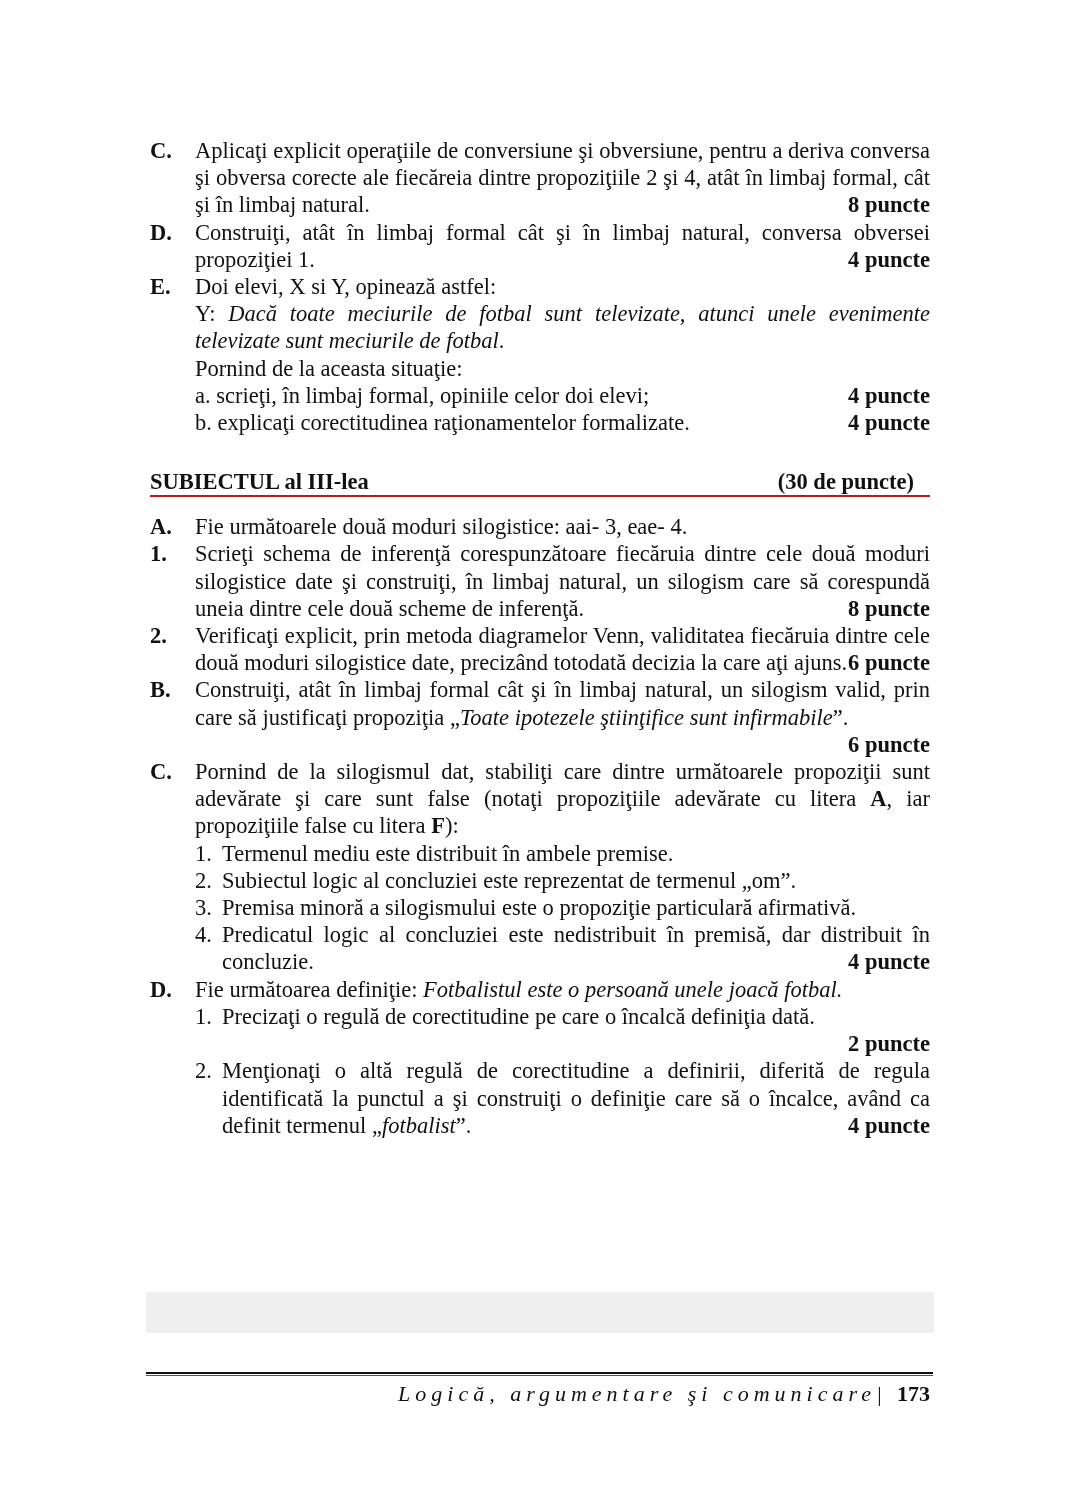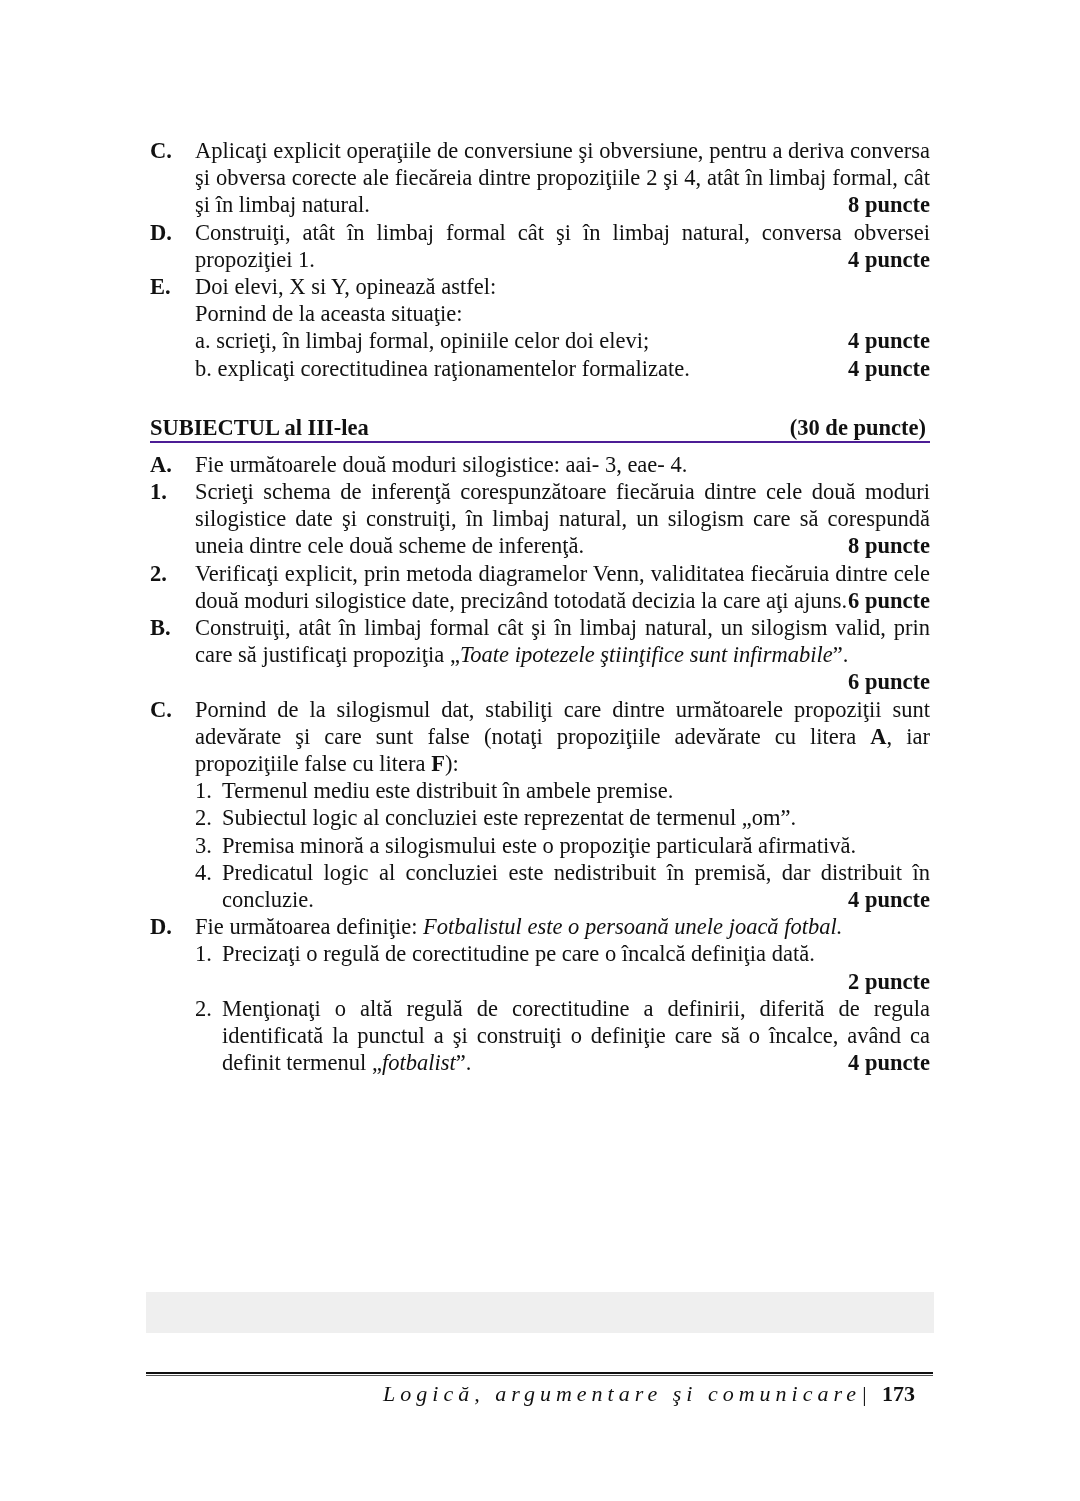--- a/index.html
+++ b/index.html
@@ -8,27 +8,27 @@
   .page { position:absolute; left:150px; top:137px; width:780px; }
   .row { position:relative; font-size:22.5px; line-height:27.2px; }
   .lbl { position:absolute; left:0; top:0; font-weight:bold; width:45px; }
   .body { margin-left:45px; text-align:justify; }
   .pts { float:right; font-weight:bold; }
   .sub { margin-left:45px; position:relative; }
   .subnum { position:absolute; left:0; top:0; }
   .subtext { margin-left:27px; text-align:justify; }
   i { font-style:italic; }
   b { font-weight:bold; }
-  .heading { margin-top:32px; margin-bottom:8px; font-weight:bold; font-size:22.5px;
-             line-height:27px; border-bottom:2px solid #4c1d95; position:relative; height:27px; }
-  .heading .right { position:absolute; right:4px; top:0; }
+  .heading { margin-top:32px; margin-bottom:16px; font-weight:bold; font-size:22.5px;
+             line-height:27px; border-bottom:2px solid #b91c1c; position:relative; height:27px; }
+  .heading .right { position:absolute; right:16px; top:0; }
   .greybox { position:absolute; left:146px; top:1292px; width:788px; height:41px; background:#efefef; }
   .footer-rule { position:absolute; left:146px; top:1372px; width:787px; height:4px;
                  border-top:2px solid #111; border-bottom:1.5px solid #555; box-sizing:border-box; }
-  .footer { position:absolute; right:165px; top:1380px; font-size:22px; line-height:28px; }
+  .footer { position:absolute; right:150px; top:1380px; font-size:22px; line-height:28px; }
   .footer .title { font-style:italic; letter-spacing:5px; }
   .footer .num { font-weight:bold; margin-left:10px; letter-spacing:0; }
   .clear::after { content:""; display:block; clear:both; }
 </style>
 </head>
 <body>
 
 <div class="page">
 
   <div class="row clear">
@@ -44,20 +44,21 @@
     <div class="body">
       <span>Construiţi, atât în limbaj formal cât şi în limbaj natural, conversa obversei propoziţiei 1.</span>
       <span class="pts">4 puncte</span>
     </div>
   </div>
 
   <div class="row clear">
     <span class="lbl">E.</span>
     <div class="body">
       <div>Doi elevi, X si Y, opinează astfel:</div>
+      <div><span>Y: </span><i>Dacă toate meciurile de fotbal sunt televizate, atunci unele evenimente televizate sunt meciurile de fotbal</i><span>.</span></div>
       <div>Pornind de la aceasta situaţie:</div>
       <div class="clear">
         <span>a.</span>
         <span>scrieţi, în limbaj formal, opiniile celor doi elevi;</span>
         <span class="pts">4 puncte</span>
       </div>
       <div class="clear">
         <span>b.</span>
         <span>explicaţi corectitudinea raţionamentelor formalizate.</span>
         <span class="pts">4 puncte</span>

